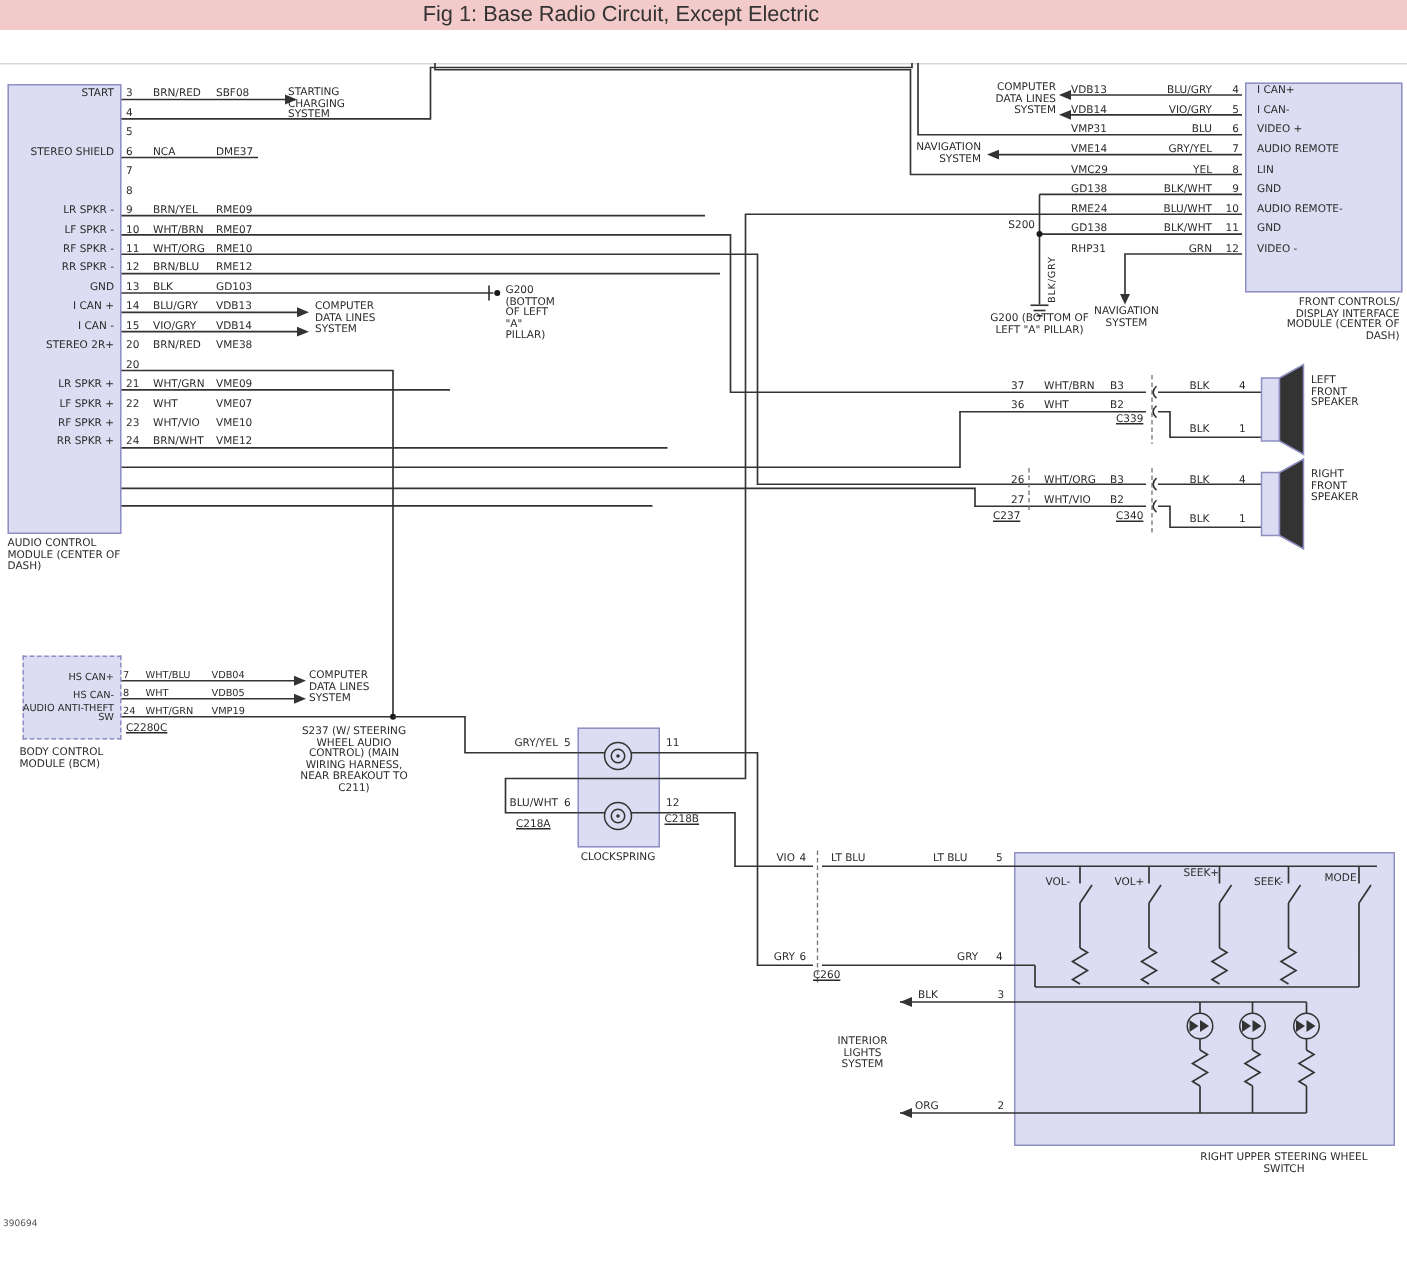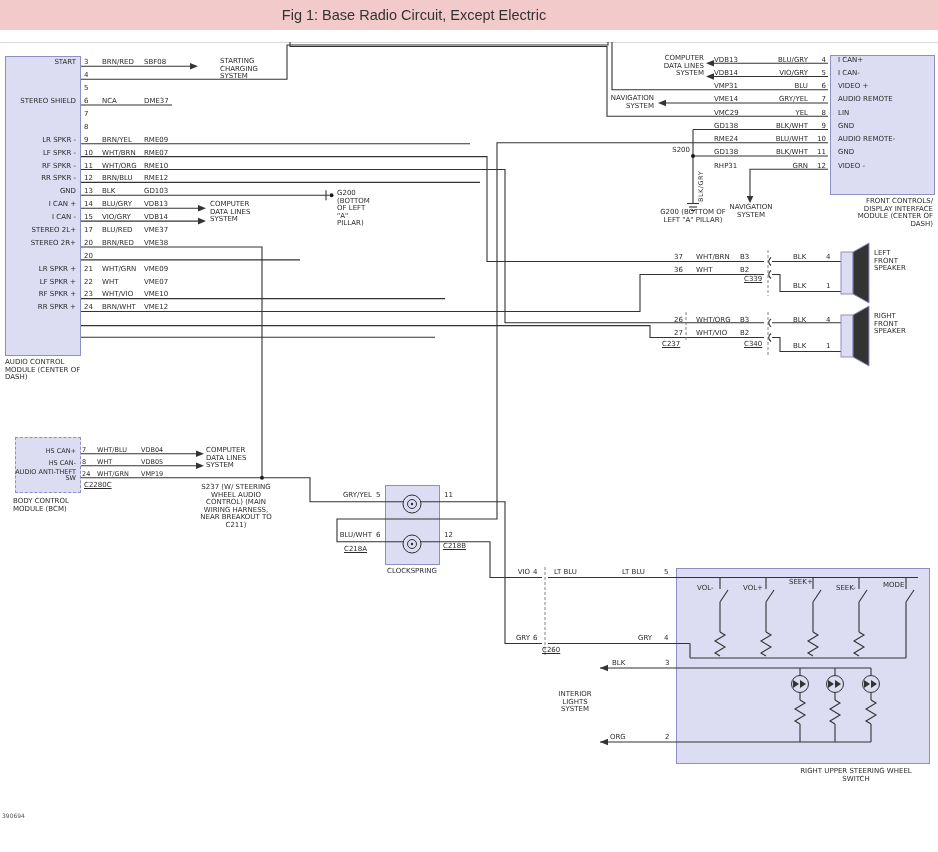--- a/index.html
+++ b/index.html
@@ -1,19 +1,19 @@
 <!DOCTYPE html>
 <html><head>
 <meta charset="utf-8">
 <style>
   *{box-sizing:border-box;margin:0;padding:0}
   html,body{background:#fff}
   #stage{position:relative;width:938px;height:852px;background:#fff;overflow:hidden;
          font-family:"DejaVu Sans",sans-serif;font-size:7px;color:#2b2b2b}
-  .titlebar{position:absolute;left:0;top:0;width:938px;height:30px;background:#f3caca;
+  .titlebar{position:absolute;left:0;top:0;width:938px;height:20px;background:#f3caca;
             display:flex;align-items:center;justify-content:center;padding-right:110px;
             font-family:"Liberation Sans",sans-serif;font-size:14.5px;color:#333;z-index:4}
   .rule{position:absolute;left:0;top:42px;width:938px;height:1px;background:#d8d8d8;z-index:1}
   .box{position:absolute;background:#dcdcf2;border:1px solid #8f8fc4;z-index:1}
   .box.dashed{border-style:dashed}
   svg.wires{position:absolute;left:0;top:0;z-index:2;pointer-events:none}
   svg.wires path{fill:none;stroke:#333;stroke-width:1.1}
   svg.wires path.dash{stroke:#777;stroke-width:0.9;stroke-dasharray:3,2}
   svg.wires polygon{fill:#333}
   .lbl{position:absolute;z-index:3;line-height:7.6px;font-size:7px}
@@ -259,26 +259,20 @@
       <span class="c-wire">BLU/GRY</span>
       <span class="c-code">VDB13</span>
     </div>
       <div class="row">
       <span class="c-label">I CAN -</span>
       <span class="c-num">15</span>
       <span class="c-wire">VIO/GRY</span>
       <span class="c-code">VDB14</span>
     </div>
       <div class="row">
-      <span class="c-label">STEREO 2L+</span>
-      <span class="c-num">17</span>
-      <span class="c-wire">BLU/RED</span>
-      <span class="c-code">VME37</span>
-    </div>
-      <div class="row">
       <span class="c-label">STEREO 2R+</span>
       <span class="c-num">20</span>
       <span class="c-wire">BRN/RED</span>
       <span class="c-code">VME38</span>
     </div>
       <div class="row">
       <span class="c-label"></span>
       <span class="c-num">20</span>
       <span class="c-wire"></span>
       <span class="c-code"></span>
@@ -382,21 +376,21 @@
       <span class="c-code">VDB05</span>
     </div>
       <div class="row">
       <span class="c-label">AUDIO ANTI-THEFT SW</span>
       <span class="c-num">24</span>
       <span class="c-wire">WHT/GRN</span>
       <span class="c-code">VMP19</span>
     </div>
     </div>
 
-  <div class="lbl" style="left:220px;top:58px;width:54px">STARTING CHARGING SYSTEM</div>
+  <div class="lbl" style="left:192px;top:58px;width:54px">STARTING CHARGING SYSTEM</div>
   <div class="lbl" style="left:210px;top:201px;width:52px">COMPUTER DATA LINES SYSTEM</div>
   <div class="lbl" style="left:337px;top:190px;width:40px">G200 (BOTTOM OF LEFT "A" PILLAR)</div>
   <div class="lbl rt" style="left:652px;top:55px;width:52px">COMPUTER DATA LINES SYSTEM</div>
   <div class="lbl rt" style="left:582px;top:95px;width:72px">NAVIGATION SYSTEM</div>
   <div class="lbl rt" style="left:664px;top:147px;width:26px">S200</div>
   <div class="vlbl" style="left:697px;top:158px;height:44px">BLK/GRY</div>
   <div class="lbl ctr" style="left:660px;top:209px;width:66px">G200 (BOTTOM OF LEFT "A" PILLAR)</div>
   <div class="lbl ctr" style="left:722px;top:204px;width:58px">NAVIGATION SYSTEM</div>
   <div class="lbl rt" style="left:845px;top:198px;width:88px">FRONT CONTROLS/ DISPLAY INTERFACE MODULE (CENTER OF DASH)</div>
   <div class="lbl" style="left:5px;top:359px;width:80px">AUDIO CONTROL MODULE (CENTER OF DASH)</div>

